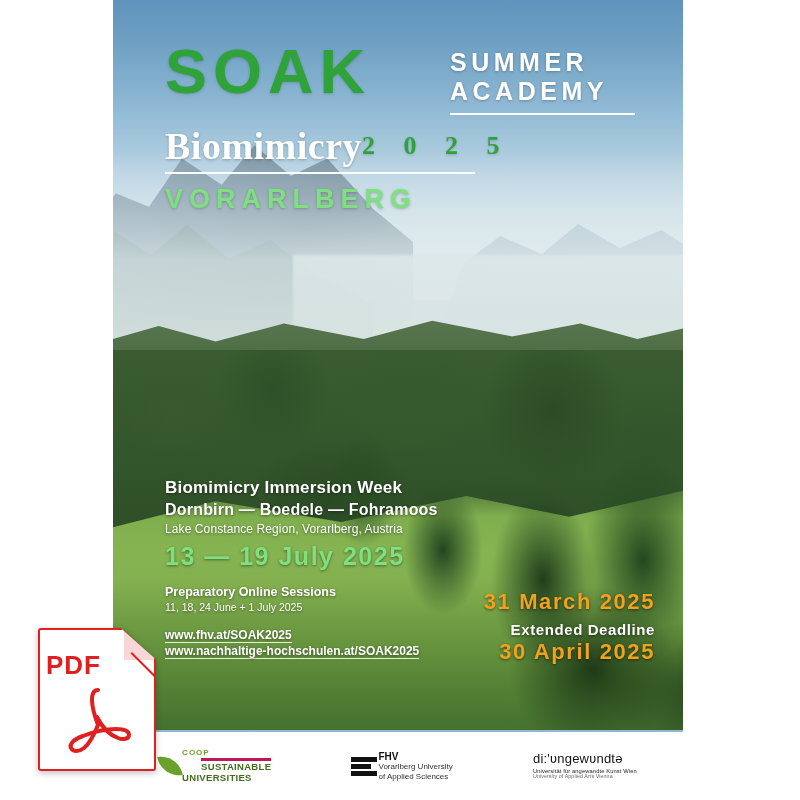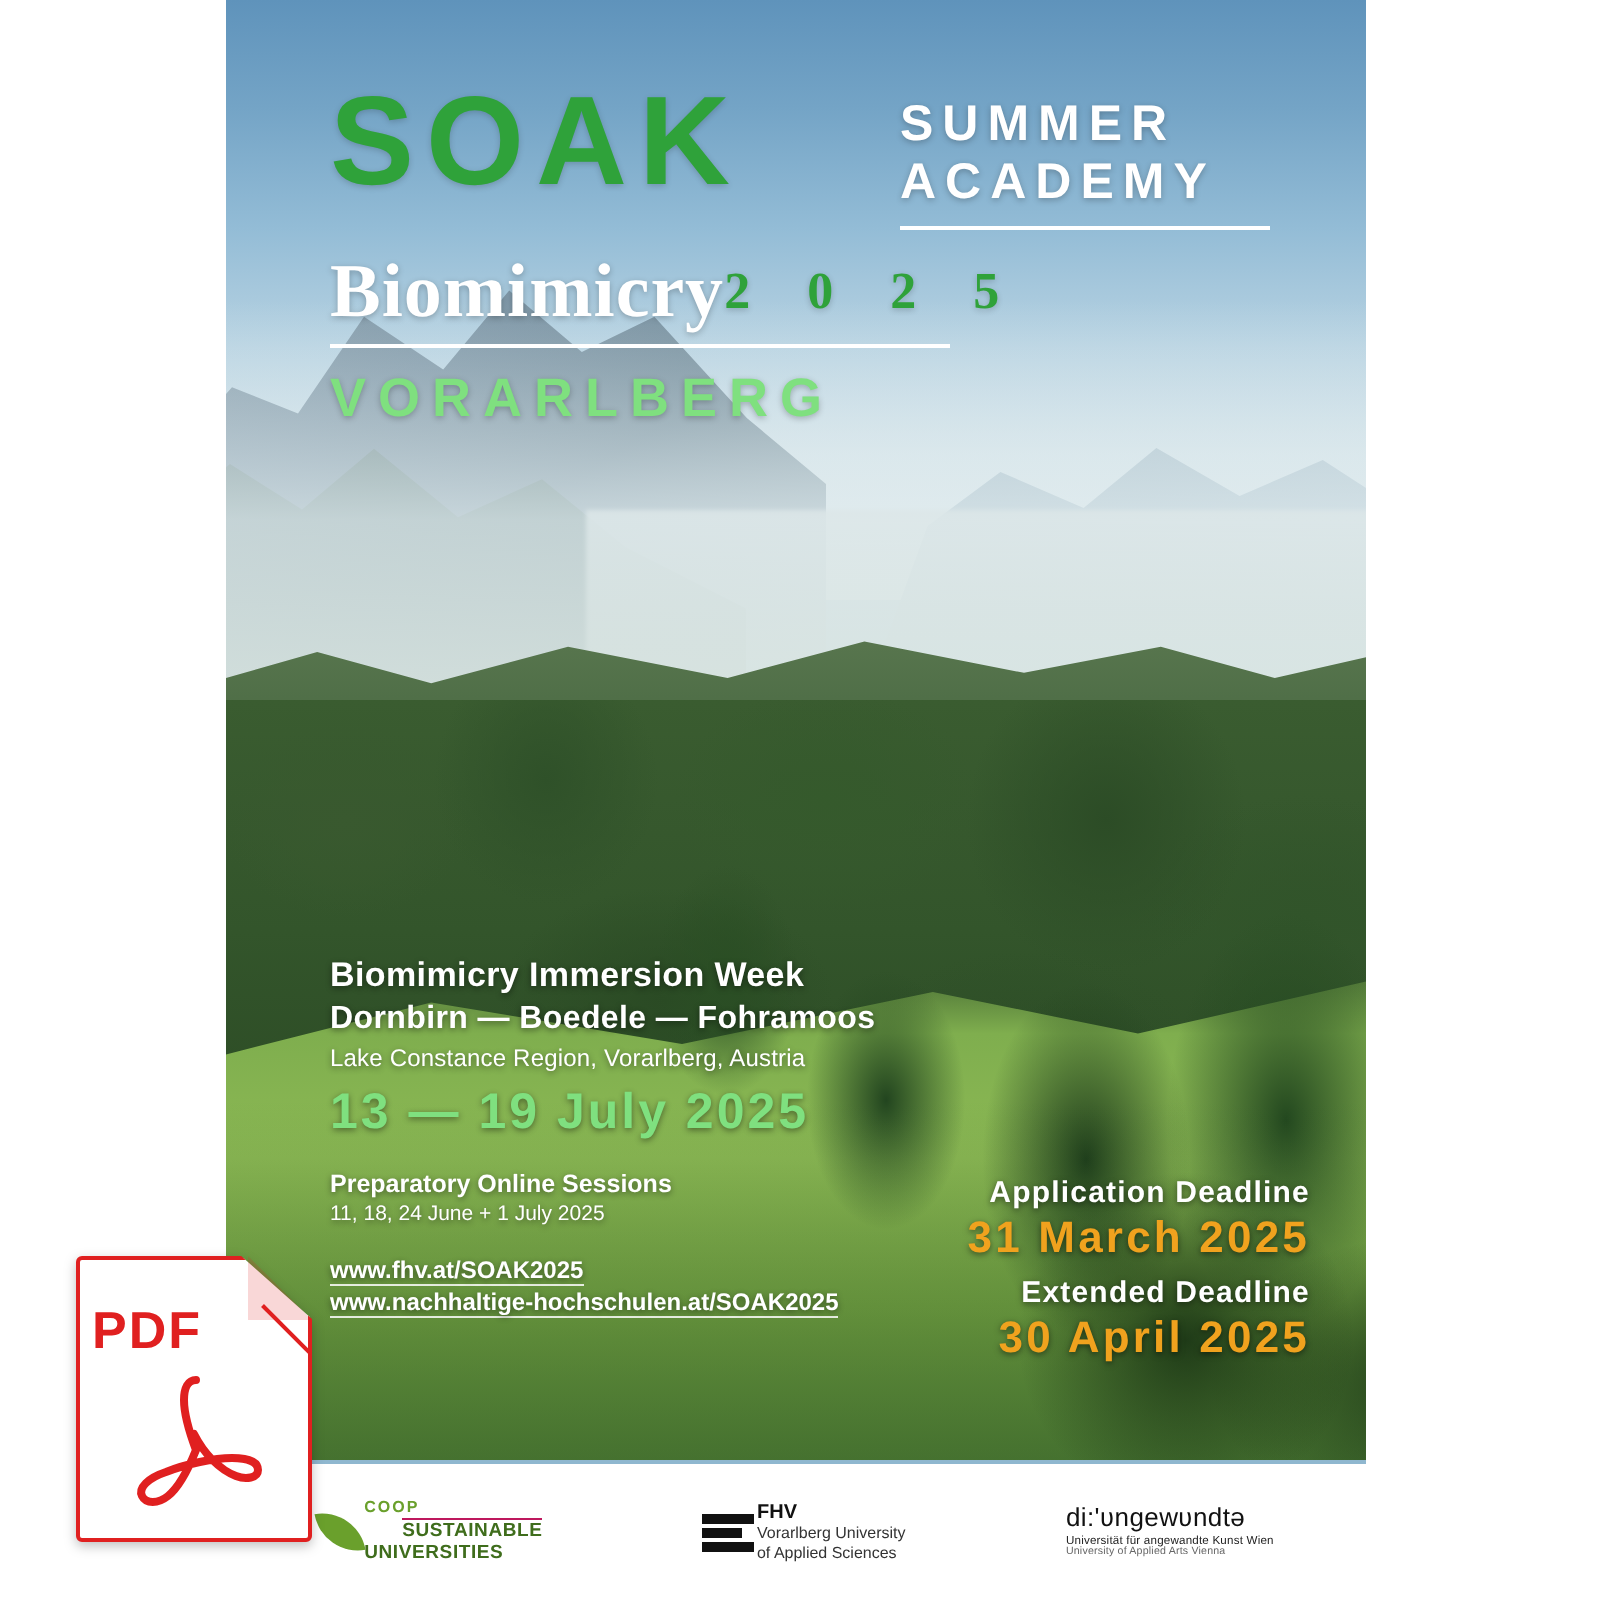--- a/index.html
+++ b/index.html
@@ -145,21 +145,21 @@
   .logo-text { line-height: 1.1; }
   .logo-leaf {
     width: 22px; height: 22px;
     background: #6aa02c;
     border-radius: 0 100% 0 100%;
     transform: rotate(-10deg);
     flex: none;
   }
   .coop-top { font-size: 8px; letter-spacing: 1px; color: #6aa02c; font-weight: bold; }
   .coop-main { font-size: 9.5px; font-weight: bold; color: #3f6d1c; letter-spacing: .3px; }
-  .coop-rule { border-top: 1px solid #be185d; margin-top: 1px; padding-top: 1px; margin-left: 19px; }
+  .coop-rule { border-top: 3px solid #be185d; margin-top: 1px; padding-top: 1px; margin-left: 19px; }
 
   .hb-crest {
     width: 20px; height: 24px;
     background: linear-gradient(to bottom, #b01c2e 0%, #b01c2e 50%, #e8b400 50%, #e8b400 100%);
     clip-path: polygon(0 0, 100% 0, 100% 62%, 50% 100%, 0 62%);
     flex: none;
   }
   .hb-1 { font-size: 11px; color: #444; letter-spacing: .2px; }
   .hb-2 { font-size: 11px; color: #444; letter-spacing: .2px; }
   .hb-3 { font-size: 6.5px; color: #777; margin-top: 2px; }
@@ -378,21 +378,20 @@
       <div class="prep-title">Preparatory Online Sessions</div>
       <div class="prep-dates">11, 18, 24 June + 1 July 2025</div>
 
       <div class="links">
         <div><span>www.fhv.at/SOAK2025</span></div>
         <div><span>www.nachhaltige-hochschulen.at/SOAK2025</span></div>
       </div>
     </div>
 
     <div class="info-right">
-      <div class="dl-label">Application  Deadline</div>
       <div class="dl-date">31 March 2025</div>
       <div class="dl-label second">Extended  Deadline</div>
       <div class="dl-date">30 April 2025</div>
     </div>
 
     <div class="footer-bar">
 
       <div class="logo">
         <div class="logo-leaf"></div>
         <div class="logo-text">

